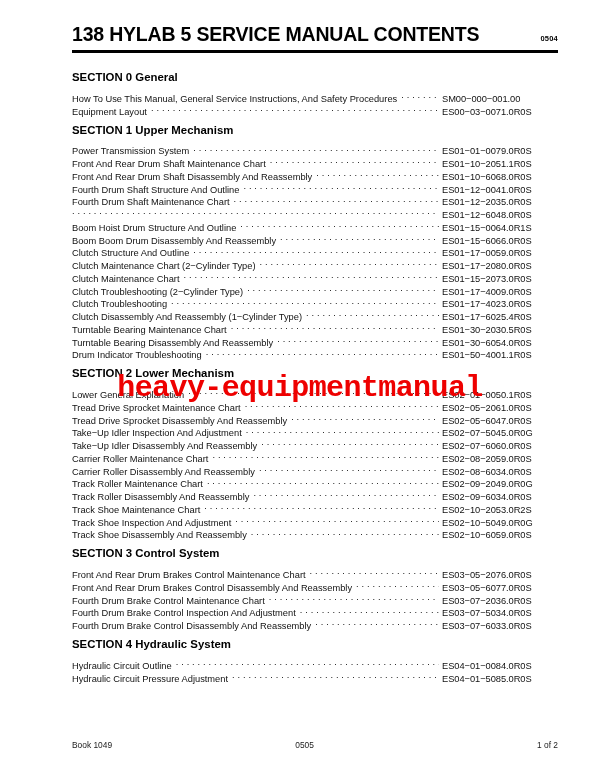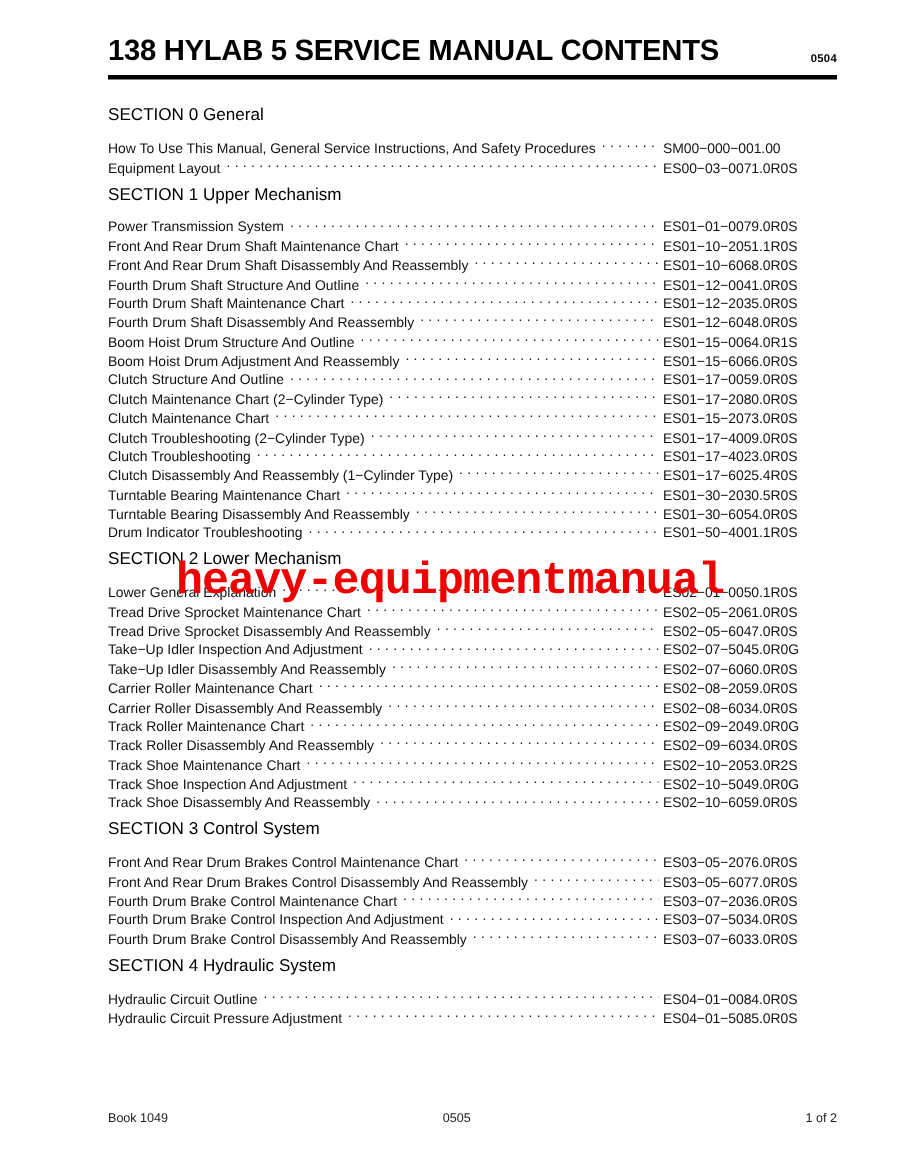--- a/index.html
+++ b/index.html
@@ -63,21 +63,21 @@
     position: absolute;
     left: 72px;
     right: 30px;
     top: 66px;
   }
   .section {
     margin: 0 0 4px 0;
   }
   .section-heading {
     font-size: 11.4px;
-    font-weight: normal;
+    font-weight: bold;
     color: #000;
     margin: 0;
     padding: 4px 0 5px 0;
     line-height: 14px;
     white-space: nowrap;
   }
   .entries {
     list-style: none;
     margin: 0;
     padding: 0;
@@ -205,31 +205,30 @@
             <span class="entry-title">Fourth Drum Shaft Structure And Outline</span>
             <span class="entry-dots"></span>
             <span class="entry-code">ES01−12−0041.0R0S</span>
           </li>
           <li class="entry">
             <span class="entry-title">Fourth Drum Shaft Maintenance Chart</span>
             <span class="entry-dots"></span>
             <span class="entry-code">ES01−12−2035.0R0S</span>
           </li>
           <li class="entry">
-            <span class="entry-title">Fourth Drum Shaft Disassembly And Reassembly</span>
             <span class="entry-dots"></span>
             <span class="entry-code">ES01−12−6048.0R0S</span>
           </li>
           <li class="entry">
             <span class="entry-title">Boom Hoist Drum Structure And Outline</span>
             <span class="entry-dots"></span>
             <span class="entry-code">ES01−15−0064.0R1S</span>
           </li>
           <li class="entry">
-            <span class="entry-title">Boom Hoist Drum Adjustment And Reassembly</span>
+            <span class="entry-title">Boom Boom Drum Disassembly And Reassembly</span>
             <span class="entry-dots"></span>
             <span class="entry-code">ES01−15−6066.0R0S</span>
           </li>
           <li class="entry">
             <span class="entry-title">Clutch Structure And Outline</span>
             <span class="entry-dots"></span>
             <span class="entry-code">ES01−17−0059.0R0S</span>
           </li>
           <li class="entry">
             <span class="entry-title">Clutch Maintenance Chart (2−Cylinder Type)</span>

